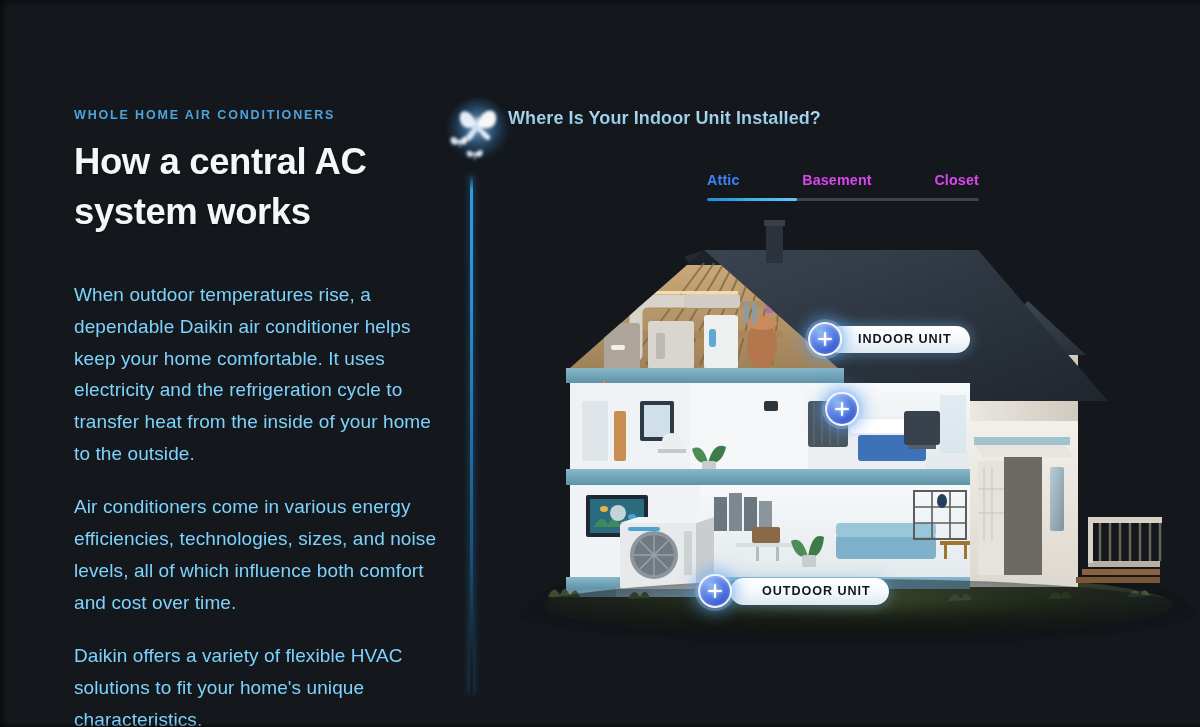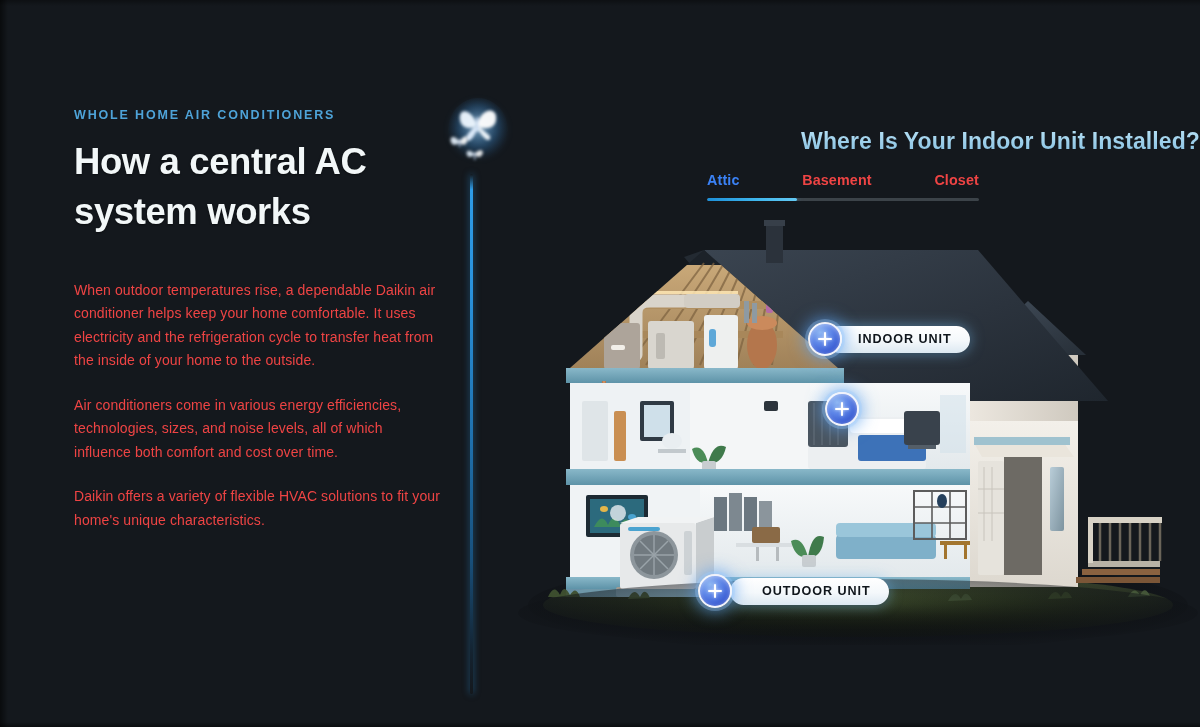--- a/index.html
+++ b/index.html
@@ -73,23 +73,23 @@
     font-size: 36.5px;
     font-weight: bold;
     line-height: 1.38;
     color: #F2F7F8;
     letter-spacing: -0.4px;
     margin-bottom: 41px;
     text-shadow: 0 1px 2px rgba(0,0,0,.5);
   }
 
   .body-copy p {
-    font-size: 14px;
+    font-size: 19px;
     line-height: 1.68;
-    color: #ef4444;
+    color: #7dd3fc;
     letter-spacing: .1px;
     margin-bottom: 21px;
     max-width: 368px;
   }
   .body-copy p:last-child { margin-bottom: 0; }
 
   
   .divider-wrap {
     position: absolute;
     left: 438px;
@@ -137,24 +137,24 @@
   .right-panel {
     position: absolute;
     left: 508px;
     top: 0;
     width: 692px;
     height: 727px;
   }
 
   .panel-title {
     position: absolute;
-    left: 0; top: 128px;
+    left: 0; top: 108px;
     width: 692px;
-    text-align: right;
-    font-size: 23px;
+    text-align: left;
+    font-size: 18px;
     font-weight: bold;
     letter-spacing: .1px;
     color: #9ED2EC;
     background: linear-gradient(180deg, #B9E2F6 0%, #83BEE0 100%);
     -webkit-background-clip: text;
     background-clip: text;
     -webkit-text-fill-color: transparent;
     text-shadow: none;
   }
 
@@ -168,21 +168,21 @@
   .tab-row {
     display: flex;
     justify-content: space-between;
     align-items: flex-end;
     padding-bottom: 10px;
   }
   .tab {
     font-size: 14.3px;
     font-weight: bold;
     letter-spacing: .15px;
-    color: #ef4444;
+    color: #d946ef;
     cursor: pointer;
     background: none;
     border: none;
     font-family: inherit;
     padding: 0;
   }
   .tab.is-active { color: #3b82f6; }
 
   .tab-track {
     position: relative;

